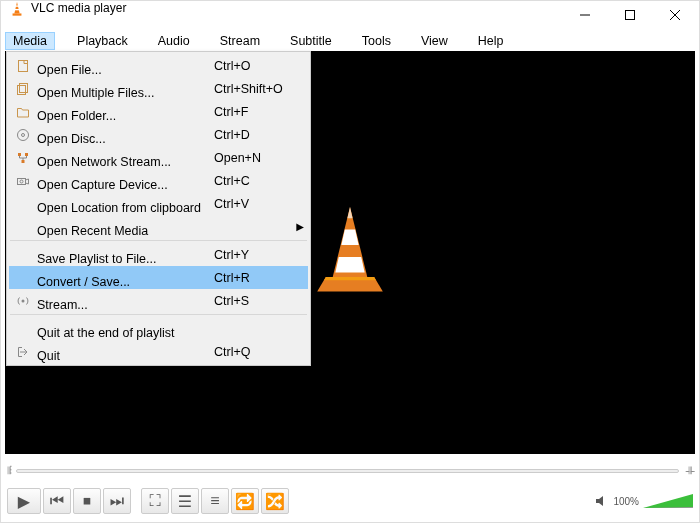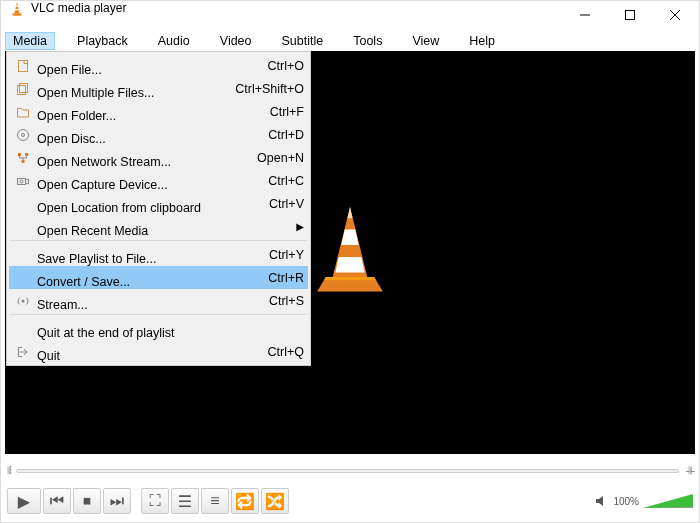--- a/index.html
+++ b/index.html
@@ -16,21 +16,21 @@
 .menubar .menu-item.active { background: #cce8ff; border: 1px solid #99d1ff; padding: 1px 7px; }
 
 .video-area { position: absolute; top: 50px; left: 4px; right: 4px; bottom: 68px; background: #000; }
 .big-cone-wrap { position: absolute; left: 50%; top: 50%; transform: translate(-50%, -50%); }
 
 .dropdown { position: absolute; left: 5px; top: 50px; width: 305px; background: #f0f0f0; border: 1px solid #ccc; box-shadow: 2px 2px 4px rgba(0,0,0,0.25); z-index: 10; font-size: 12.5px; padding: 2px; }
 .dropdown .row { display: flex; align-items: center; height: 23px; padding: 0 4px 0 4px; cursor: default; }
 .dropdown .row.sel { background: #91c9f7; }
 .dropdown .ico { width: 20px; display: flex; justify-content: center; }
 .dropdown .lbl { flex: 1; padding-left: 4px; margin-top: 8px; }
-.dropdown .sc { width: 90px; text-align: right; color: #000; }
+.dropdown .sc { width: 90px; text-align: left; color: #000; }
 .dropdown .submenu-arrow { width: 10px; text-align: right; color: #000; font-size: 10px; }
 .dropdown hr { border: none; border-top: 1px solid #d7d7d7; margin: 2px 1px; }
 
 .seek-row { position: absolute; bottom: 42px; left: 6px; right: 6px; height: 18px; display: flex; align-items: center; gap: 6px; }
 .seek-row .knob { font-size: 10px; color: #888; letter-spacing: -2px; }
 .seek-track { flex: 1; height: 4px; background: #eee; border: 1px solid #ccc; border-radius: 2px; }
 
 .controls { position: absolute; bottom: 6px; left: 6px; right: 6px; height: 30px; display: flex; align-items: center; gap: 2px; }
 .btn { width: 28px; height: 26px; border: 1px solid #ccc; background: linear-gradient(#fdfdfd,#e8e8e8); display: flex; align-items: center; justify-content: center; color: #555; border-radius: 2px; }
 .btn.big { width: 34px; }
@@ -76,21 +76,21 @@
           <line x1="0" y1="0" x2="10" y2="10" stroke="#000"></line>
           <line x1="10" y1="0" x2="0" y2="10" stroke="#000"></line>
         </svg>
       </div>
   </div>
 
   <div class="menubar">
     <div class="menu-item active">Media</div>
     <div class="menu-item">Playback</div>
     <div class="menu-item">Audio</div>
-    <div class="menu-item">Video</div>
+    <div class="menu-item">Stream</div>
     <div class="menu-item">Subtitle</div>
     <div class="menu-item">Tools</div>
     <div class="menu-item">View</div>
     <div class="menu-item">Help</div>
   </div>
 
   <div class="video-area">
     <div class="big-cone-wrap cone-big">
       <svg viewBox="0 0 100 110">
         <polygon points="50,4 70,85 30,85" fill="#e67e22"></polygon>

